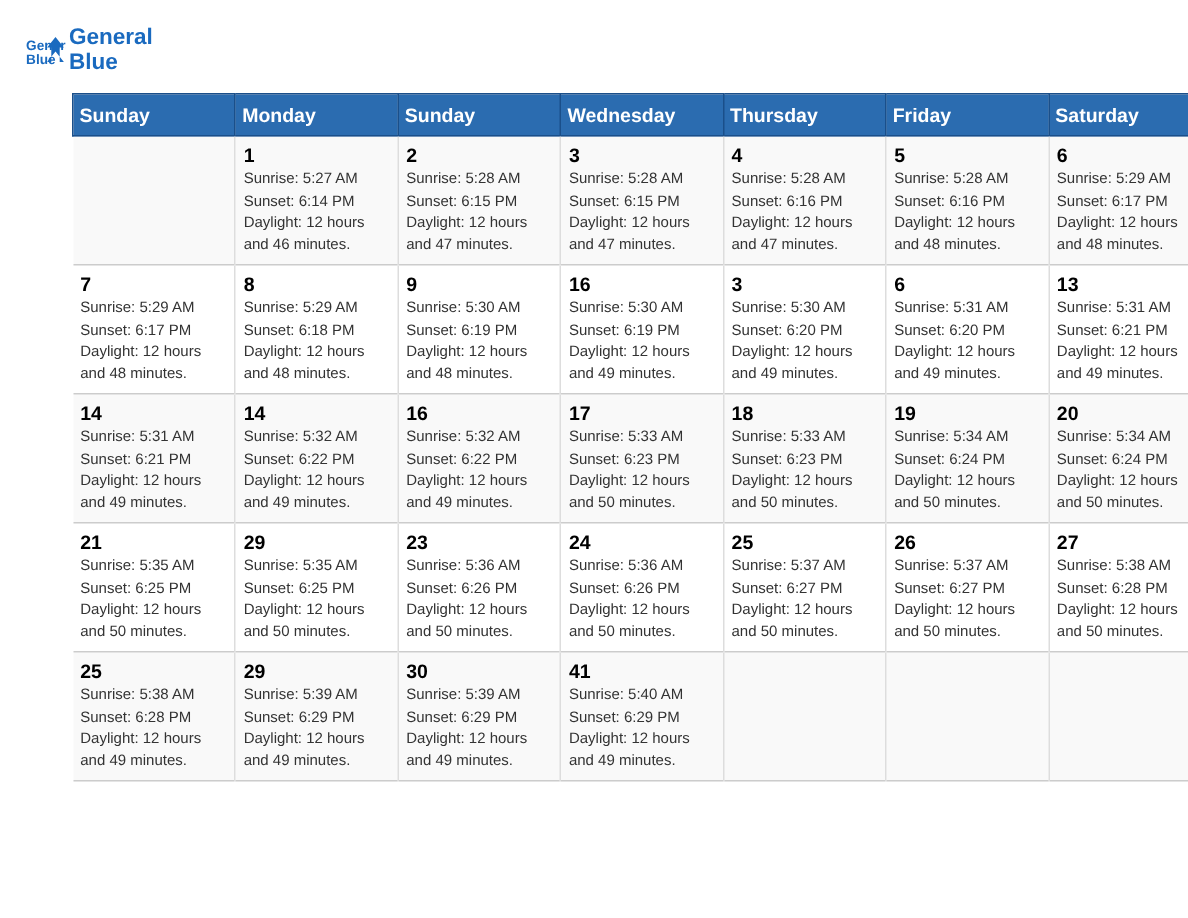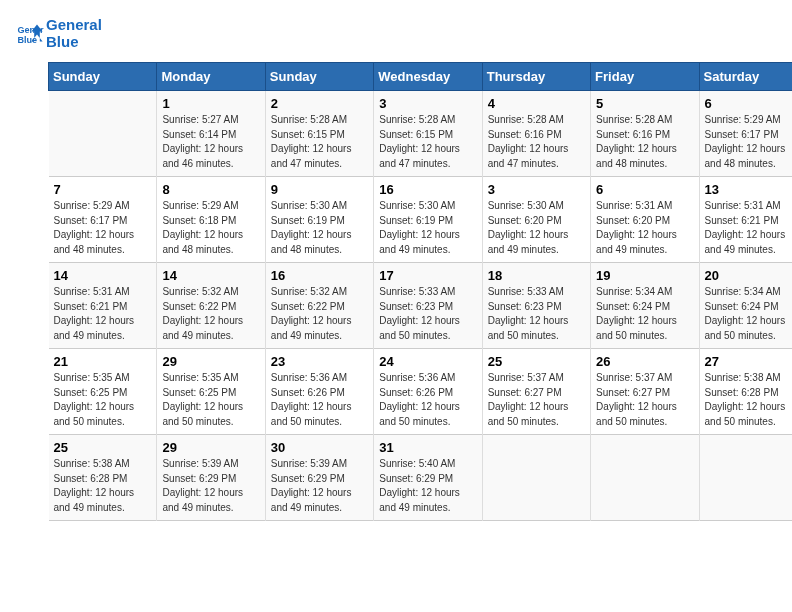--- a/index.html
+++ b/index.html
@@ -332,21 +332,21 @@
 and 49 minutes.</div>
         </td>
         <td>
           <span class="day-num">30</span>
           <div class="day-info" style="white-space: pre-line;">Sunrise: 5:39 AM
 Sunset: 6:29 PM
 Daylight: 12 hours
 and 49 minutes.</div>
         </td>
         <td>
-          <span class="day-num">31</span>
+          <span class="day-num">41</span>
           <div class="day-info" style="white-space: pre-line;">Sunrise: 5:40 AM
 Sunset: 6:29 PM
 Daylight: 12 hours
 and 49 minutes.</div>
         </td>
         <td></td>
         <td></td>
         <td></td>
       </tr>
     </tbody>

